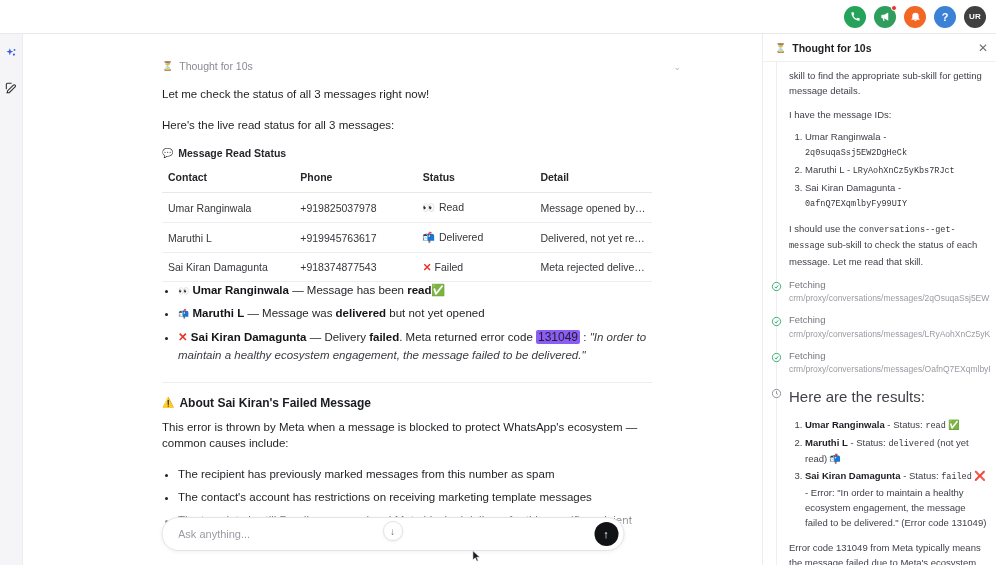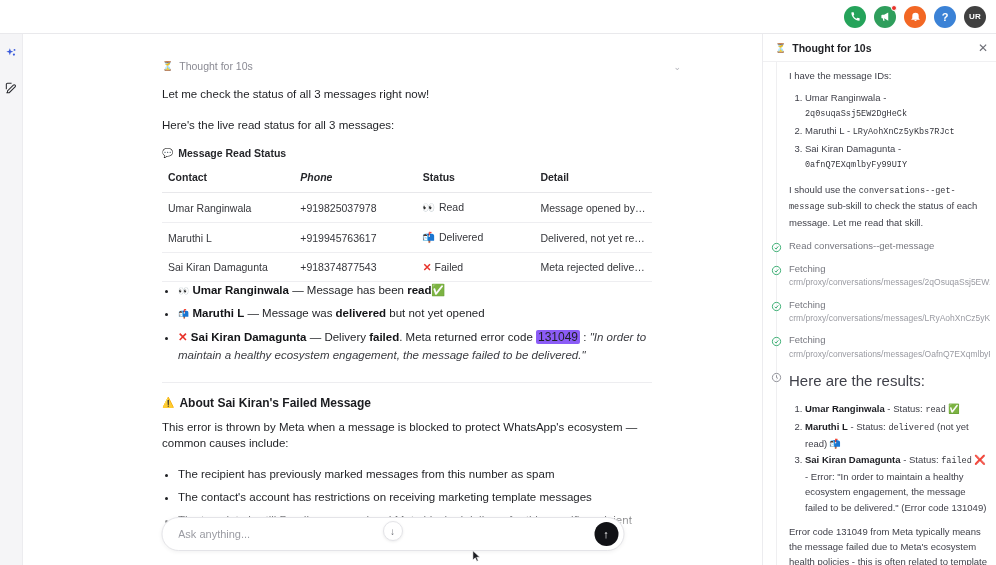--- a/index.html
+++ b/index.html
@@ -93,21 +93,21 @@
     padding: 4px 6px 9px 6px;
     border-bottom: 1px solid #e8e8eb;
   }
   table.rstatus td {
     font-size: 10.5px; color: #35363b;
     padding: 8px 6px;
     border-bottom: 1px solid #eeeef1;
     white-space: nowrap; overflow: hidden; text-overflow: ellipsis;
   }
   .col-contact { width: 27%; }
-  .col-phone   { width: 25%; font-style: italic; }
+  .col-phone   { width: 25%; }
   .col-status  { width: 24%; margin-left: 8px; }
   .col-detail  { width: 24%; }
   .st-ico { margin-right: 3px; }
   .x-red { color: #e8322a; font-weight: bold; }
 
   .sec-label {
     font-size: 11.5px; color: #1f2024; margin: 17px 0 9px 0;
   }
   ul.bul, ol.num { margin: 0 0 0 16px; padding: 0; }
   ul.bul li, ol.num li {
@@ -366,37 +366,31 @@
 <div class="rightpanel">
   <div class="rp-head">
     <span style="font-size:9px;">⏳</span>
     <span class="rp-title">Thought for 10s</span>
     <span class="rp-close">✕</span>
   </div>
 
   <div class="rp-body">
     <div class="rp-track"></div>
 
+    <div class="rp-p">skill to find the appropriate sub-skill for getting message details.</div>
     <div class="rp-p tight">I have the message IDs:</div>
 
     <ol class="rp-ol">
       <li><span>Umar Ranginwala</span><span> - </span><span class="rp-mono">2q0suqaSsj5EW2DgHeCk</span></li>
       <li><span>Maruthi L</span><span> - </span><span class="rp-mono">LRyAohXnCz5yKbs7RJct</span></li>
       <li><span>Sai Kiran Damagunta</span><span> - </span><span class="rp-mono">0afnQ7EXqmlbyFy99UIY</span></li>
     </ol>
 
     <div class="rp-p"><span>I should use the </span><span class="rp-mono">conversations--get-message</span><span> sub-skill to check the status of each message. Let me read that skill.</span></div>
 
-    <div class="rp-step">
-      <span class="bullet"><svg width="11" height="11" viewBox="0 0 24 24" fill="none" stroke="#2fa86a" stroke-width="2">
-            <circle cx="12" cy="12" r="9"></circle>
-            <path d="M8 12.5l3 3 5-6"></path>
-          </svg></span>
-      <div class="slabel">Read conversations--get-message</div>
-    </div>
     <div class="rp-step">
       <span class="bullet"><svg width="11" height="11" viewBox="0 0 24 24" fill="none" stroke="#2fa86a" stroke-width="2">
             <circle cx="12" cy="12" r="9"></circle>
             <path d="M8 12.5l3 3 5-6"></path>
           </svg></span>
       <div class="slabel">Fetching</div>
       <div class="spath">crm/proxy/conversations/messages/2qOsuqaSsj5EW2DgH…</div>
     </div>
     <div class="rp-step">
       <span class="bullet"><svg width="11" height="11" viewBox="0 0 24 24" fill="none" stroke="#2fa86a" stroke-width="2">

